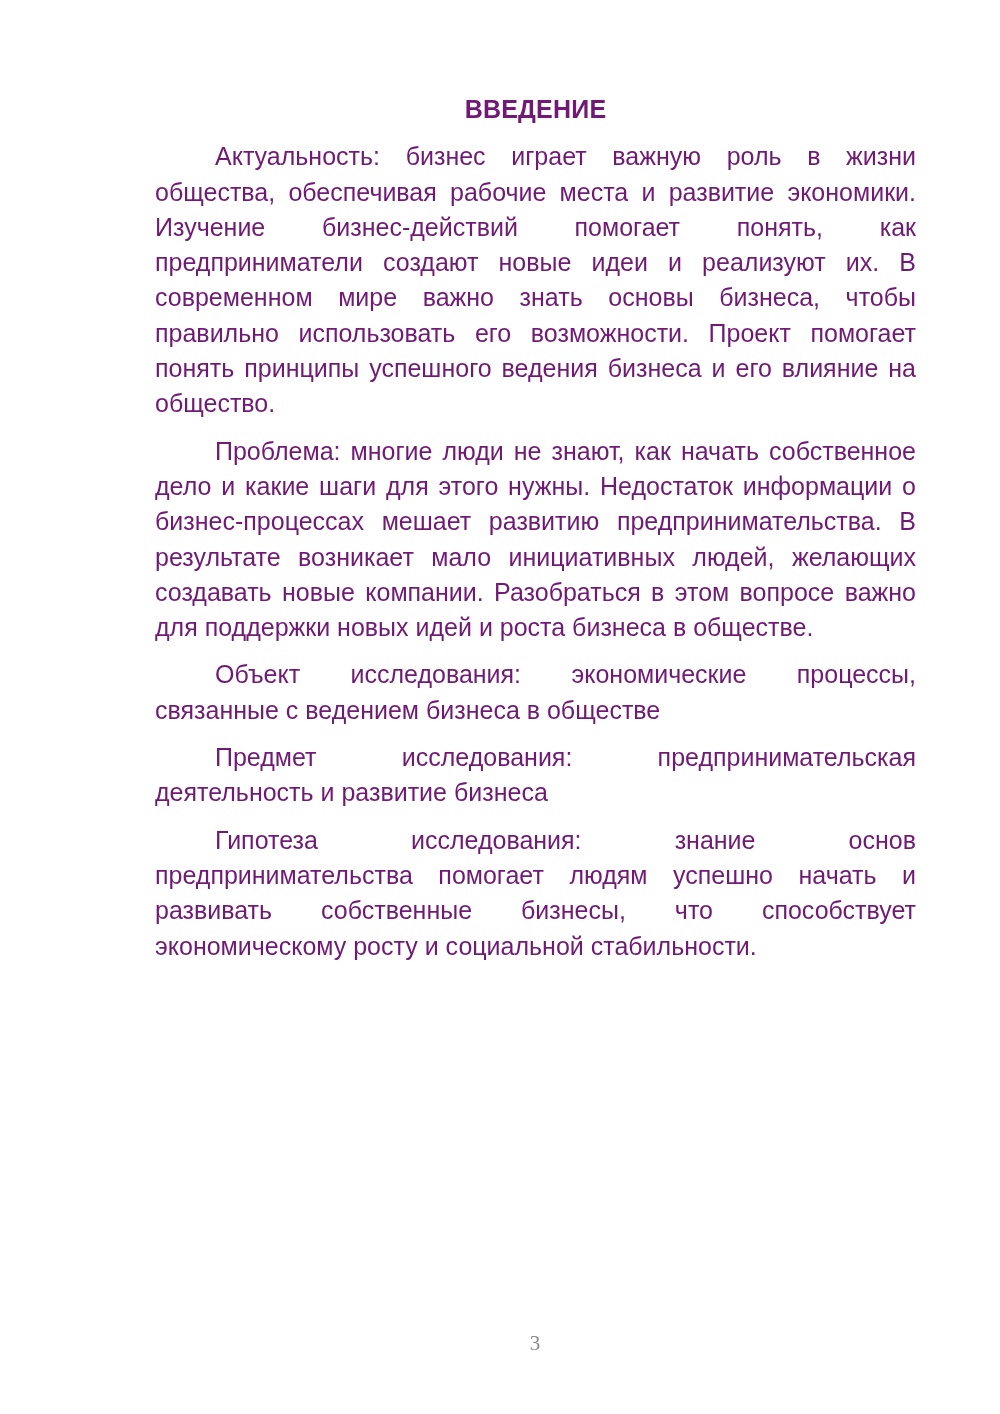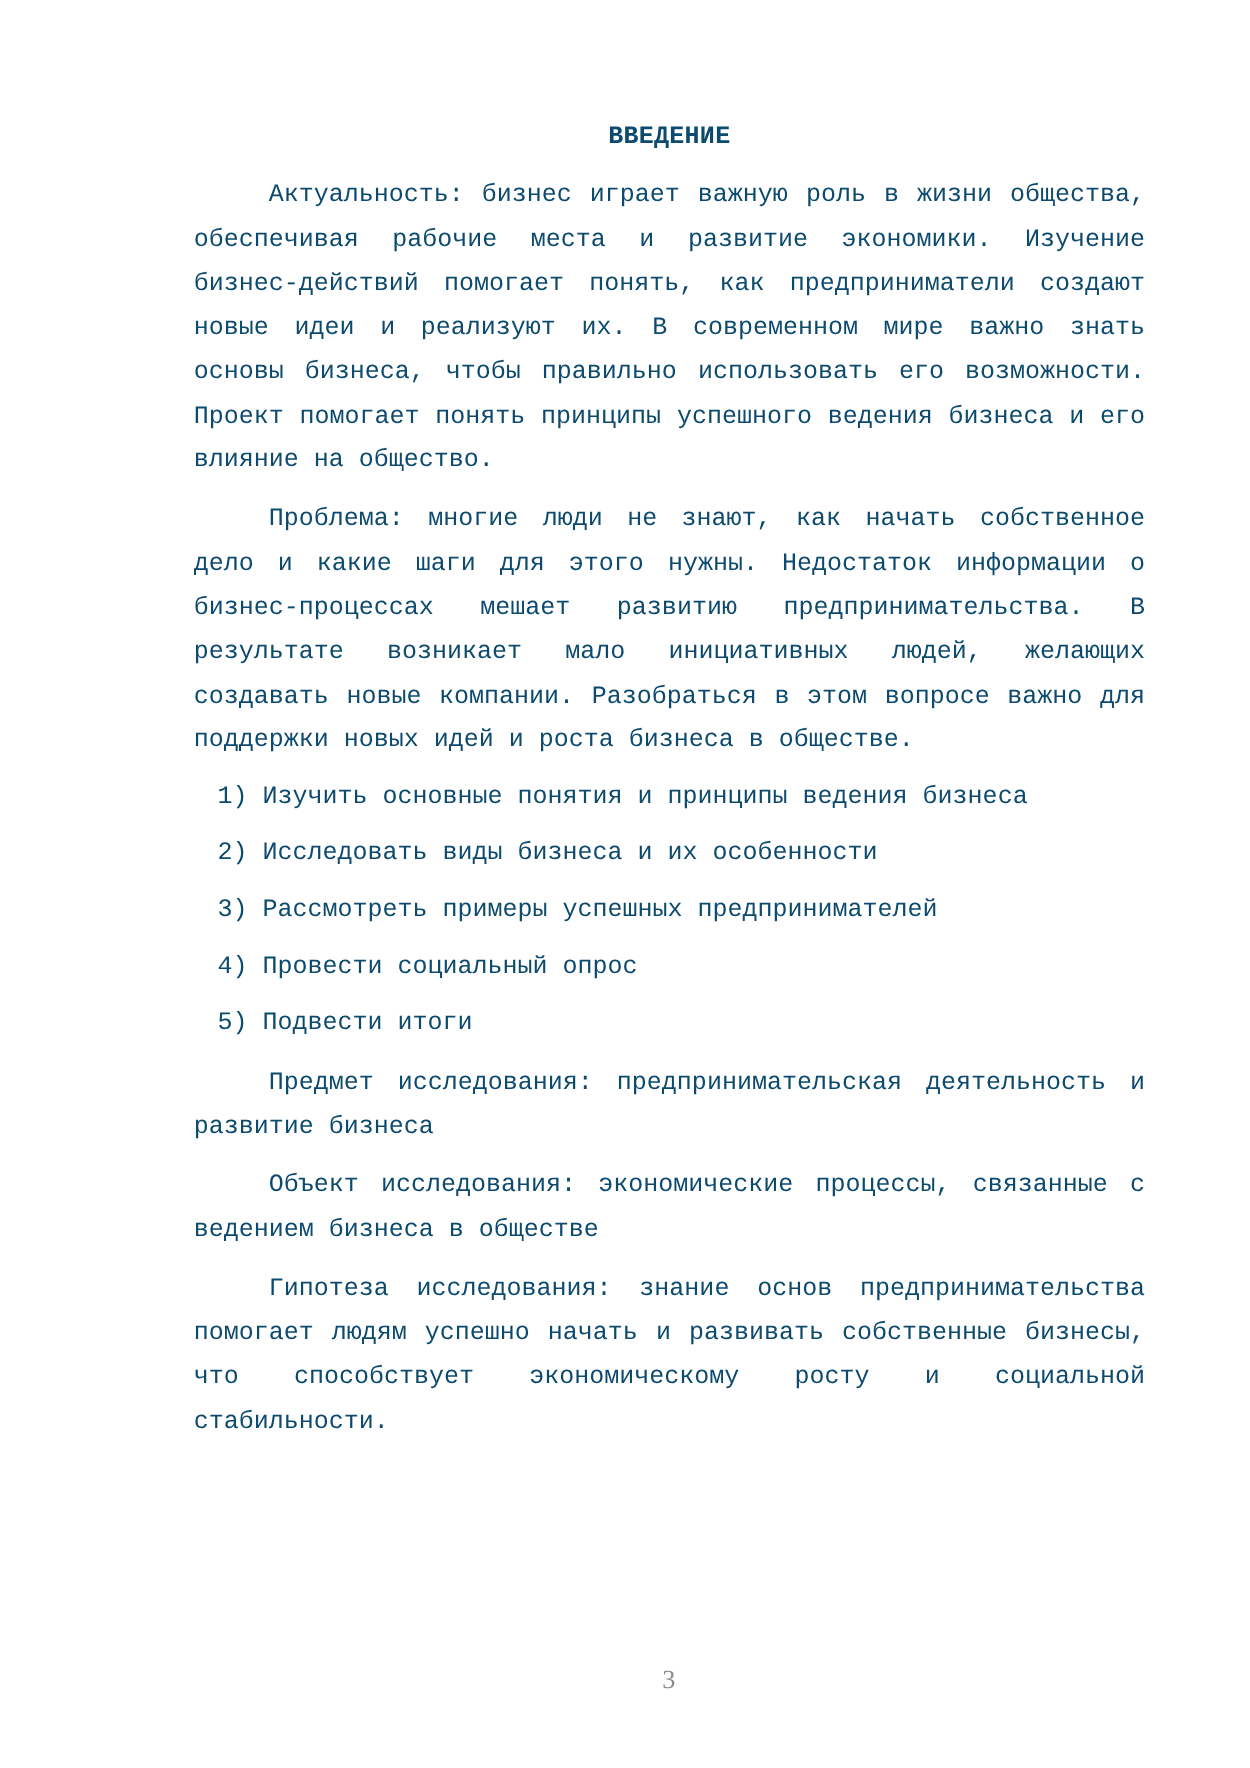--- a/index.html
+++ b/index.html
@@ -1,20 +1,20 @@
 <!DOCTYPE html>
 <html><head>
   <meta charset="utf-8">
   <style>
     html, body { margin: 0; padding: 0; background: #ffffff; }
     body { width: 1000px; height: 1414px; position: relative; overflow: hidden; }
     .page {
       position: absolute; left: 143px; top: 92px; width: 785px;
-      font-family: Liberation Mono, monospace;
-      font-size: 20px; line-height: 35.3px; color: #0c4a6e;
+      font-family: Liberation Sans, sans-serif;
+      font-size: 25px; line-height: 35.3px; color: #701a75;
     }
     .title {
       text-align: center; font-weight: bold; margin: 0 0 2px 0;
       padding-left: 0; width: 785px; letter-spacing: 0.2px;
     }
     .title span { display: inline-block; margin-left: 0; }
     p { margin: 12px; text-align: justify; text-indent: 60px; }
     .para { margin-bottom: 10px; }
     .heading-line { text-indent: 60px; margin-bottom: 10px; }
     .tasks { list-style: none; margin: 0; padding: 0; }
@@ -31,26 +31,19 @@
 
 <div class="page">
   <div class="title">
     <span>ВВЕДЕНИЕ</span>
   </div>
 
   <p class="para">Актуальность: бизнес играет важную роль в жизни общества, обеспечивая рабочие места и развитие экономики. Изучение бизнес-действий помогает понять, как предприниматели создают новые идеи и реализуют их. В современном мире важно знать основы бизнеса, чтобы правильно использовать его возможности. Проект помогает понять принципы успешного ведения бизнеса и его влияние на общество.</p>
   <p class="para">Проблема: многие люди не знают, как начать собственное дело и какие шаги для этого нужны. Недостаток информации о бизнес-процессах мешает развитию предпринимательства. В результате возникает мало инициативных людей, желающих создавать новые компании. Разобраться в этом вопросе важно для поддержки новых идей и роста бизнеса в обществе.</p>
 
 
-  <ul class="tasks">
-    <li>1) Изучить основные понятия и принципы ведения бизнеса</li>
-    <li>2) Исследовать виды бизнеса и их особенности</li>
-    <li>3) Рассмотреть примеры успешных предпринимателей</li>
-    <li>4) Провести социальный опрос</li>
-    <li>5) Подвести итоги</li>
-  </ul>
 
+  <p class="para">Объект исследования: экономические процессы, связанные с ведением бизнеса в обществе</p>
   <p class="para">Предмет исследования: предпринимательская деятельность и развитие бизнеса</p>
-  <p class="para">Объект исследования: экономические процессы, связанные с ведением бизнеса в обществе</p>
   <p class="para">Гипотеза исследования: знание основ предпринимательства помогает людям успешно начать и развивать собственные бизнесы, что способствует экономическому росту и социальной стабильности.</p>
 </div>
 
 <div class="page-number">3</div>
 
 </body></html>

